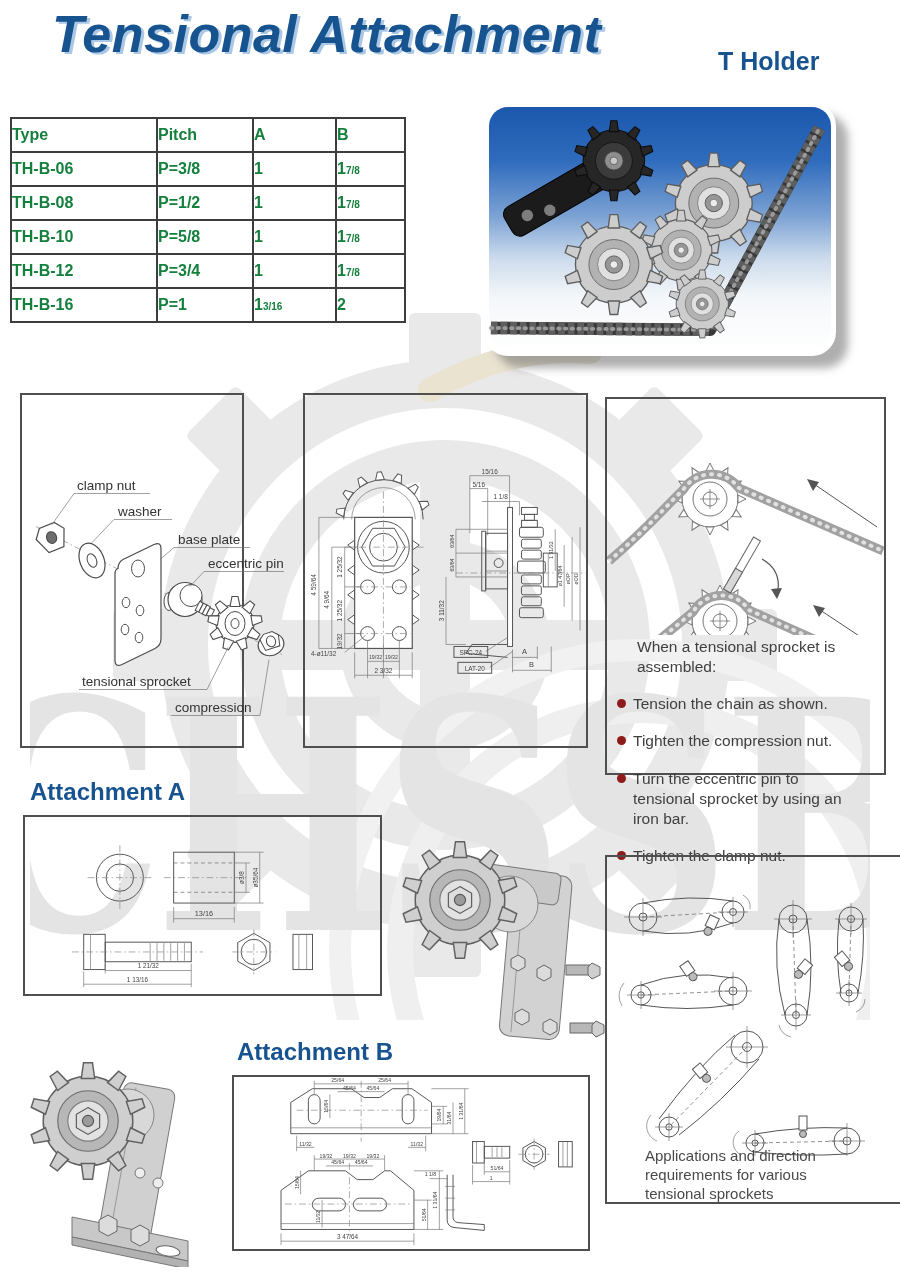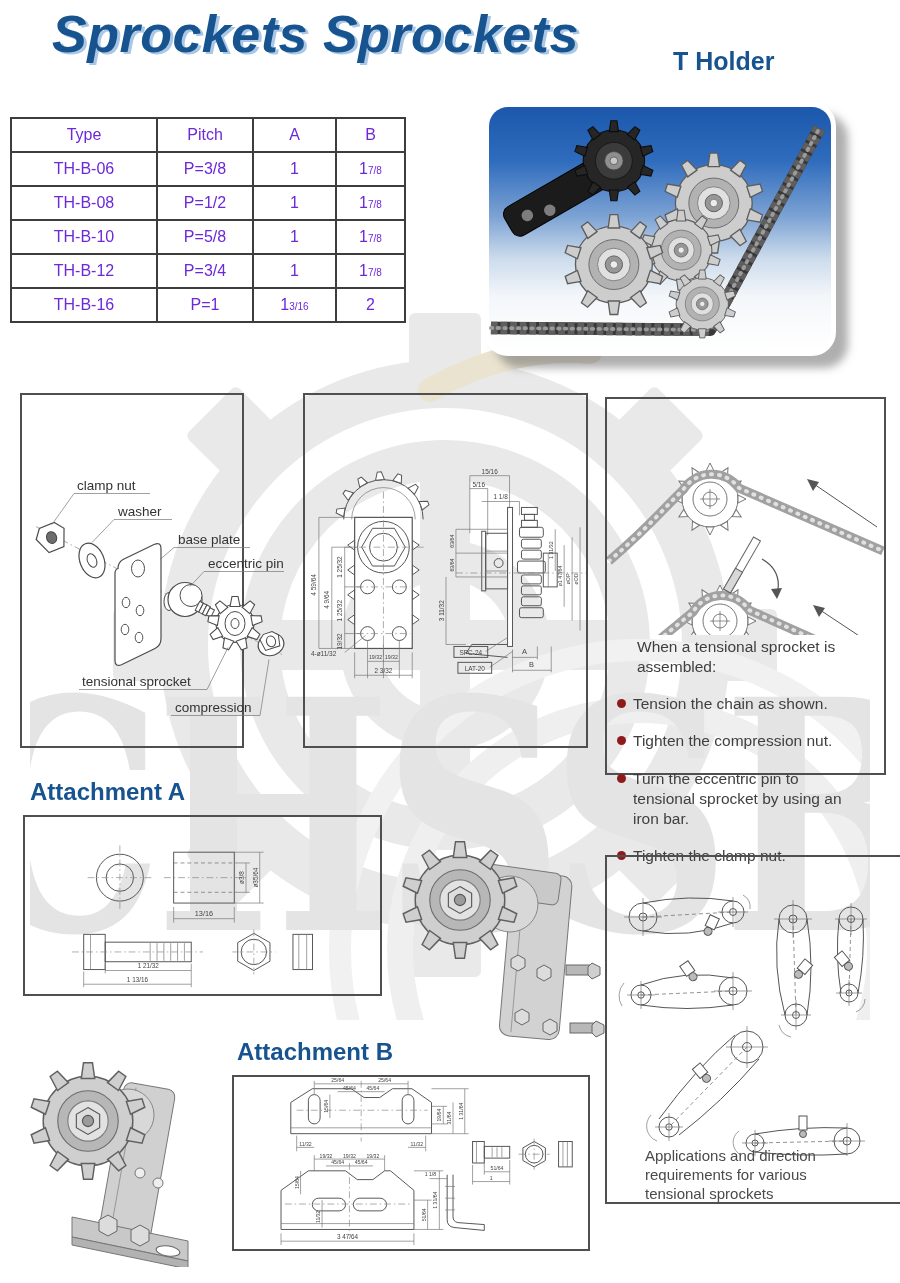--- a/index.html
+++ b/index.html
@@ -4,27 +4,27 @@
 <style>
   html,body{margin:0;padding:0;background:#ffffff;}
   .page{position:relative;width:900px;height:1283px;background:#fff;overflow:hidden;
         font-family:"Liberation Sans",sans-serif;}
   .abs{position:absolute;}
   .z1{z-index:1;}
   #watermark{position:absolute;left:30px;top:275px;z-index:0;}
   .page-title{position:absolute;left:52px;top:4px;z-index:1;
     font-size:52px;font-weight:bold;font-style:italic;letter-spacing:0.5px;
     color:#17538f;text-shadow:3px 2px 0 #aac8e6;white-space:nowrap;}
-  .page-subtitle{position:absolute;left:673px;top:47px;z-index:1;
+  .page-subtitle{position:absolute;left:718px;top:47px;z-index:1;
     font-size:25px;font-weight:bold;color:#17538f;white-space:nowrap;}
   
   table.spec{position:absolute;left:10px;top:117px;width:394px;z-index:1;
     border-collapse:collapse;table-layout:fixed;background:#fff;}
-  table.spec td,table.spec th{border:2px solid #3d3d3d;text-align:center;
-    font-size:16px;font-weight:normal;color:#6d28d9;height:32px;padding:0;}
+  table.spec td,table.spec th{border:2px solid #3d3d3d;text-align:left;
+    font-size:16px;font-weight:bold;color:#15803d;height:32px;padding:0;}
   .fr{font-size:10px;}
   
   .photo-card{position:absolute;left:484px;top:102px;width:352px;height:254px;z-index:1;
     background:#fff;border-radius:24px;box-shadow:12px 12px 8px rgba(110,110,110,.55);padding:0;}
   .photo-inner{position:absolute;left:5px;top:5px;width:342px;height:244px;border-radius:19px;overflow:hidden;
     background:linear-gradient(180deg,#1b57ab 0%,#2f6cbd 22%,#7da3d4 45%,#ccdbec 62%,#f4f7fa 78%,#ffffff 100%);}
   
   .panel{position:absolute;border:2px solid #4f4f4f;background:transparent;z-index:1;box-sizing:border-box;}
   #panel-exploded{left:20px;top:393px;width:224px;height:355px;}
   #panel-drawing{left:303px;top:393px;width:285px;height:355px;}
@@ -89,21 +89,21 @@
     </g>
     <circle cx="415" cy="370" r="261" fill="none" stroke="#e9e9e9" stroke-width="48"></circle>
     <circle cx="415" cy="370" r="185" fill="none" stroke="#e9e9e9" stroke-width="40"></circle>
     <circle cx="415" cy="370" r="85" fill="none" stroke="#e9e9e9" stroke-width="40"></circle>
     <circle cx="610" cy="675" r="240" fill="none" stroke="#efefef" stroke-width="26"></circle>
     <circle cx="610" cy="675" r="300" fill="none" stroke="#f1f1f1" stroke-width="22"></circle>
     <path d="M400,115 Q480,70 560,77" fill="none" stroke="#eae3d0" stroke-width="24" stroke-linecap="round"></path>
     <text x="0" y="0" transform="translate(415,655) scale(1,1.28)" text-anchor="middle" font-family="DejaVu Serif, serif" font-weight="bold" font-size="250" letter-spacing="-8" fill="#e4e4e4">CHSSB</text>
   </svg>
 
-  <div class="page-title">Sprockets Sprockets</div>
+  <div class="page-title">Tensional Attachment</div>
   <div class="page-subtitle">T Holder</div>
 
   <table class="spec">
     <colgroup>
         <col style="width:146px">
         <col style="width:96px">
         <col style="width:83px">
         <col style="width:69px">
       </colgroup>
     <tbody>

